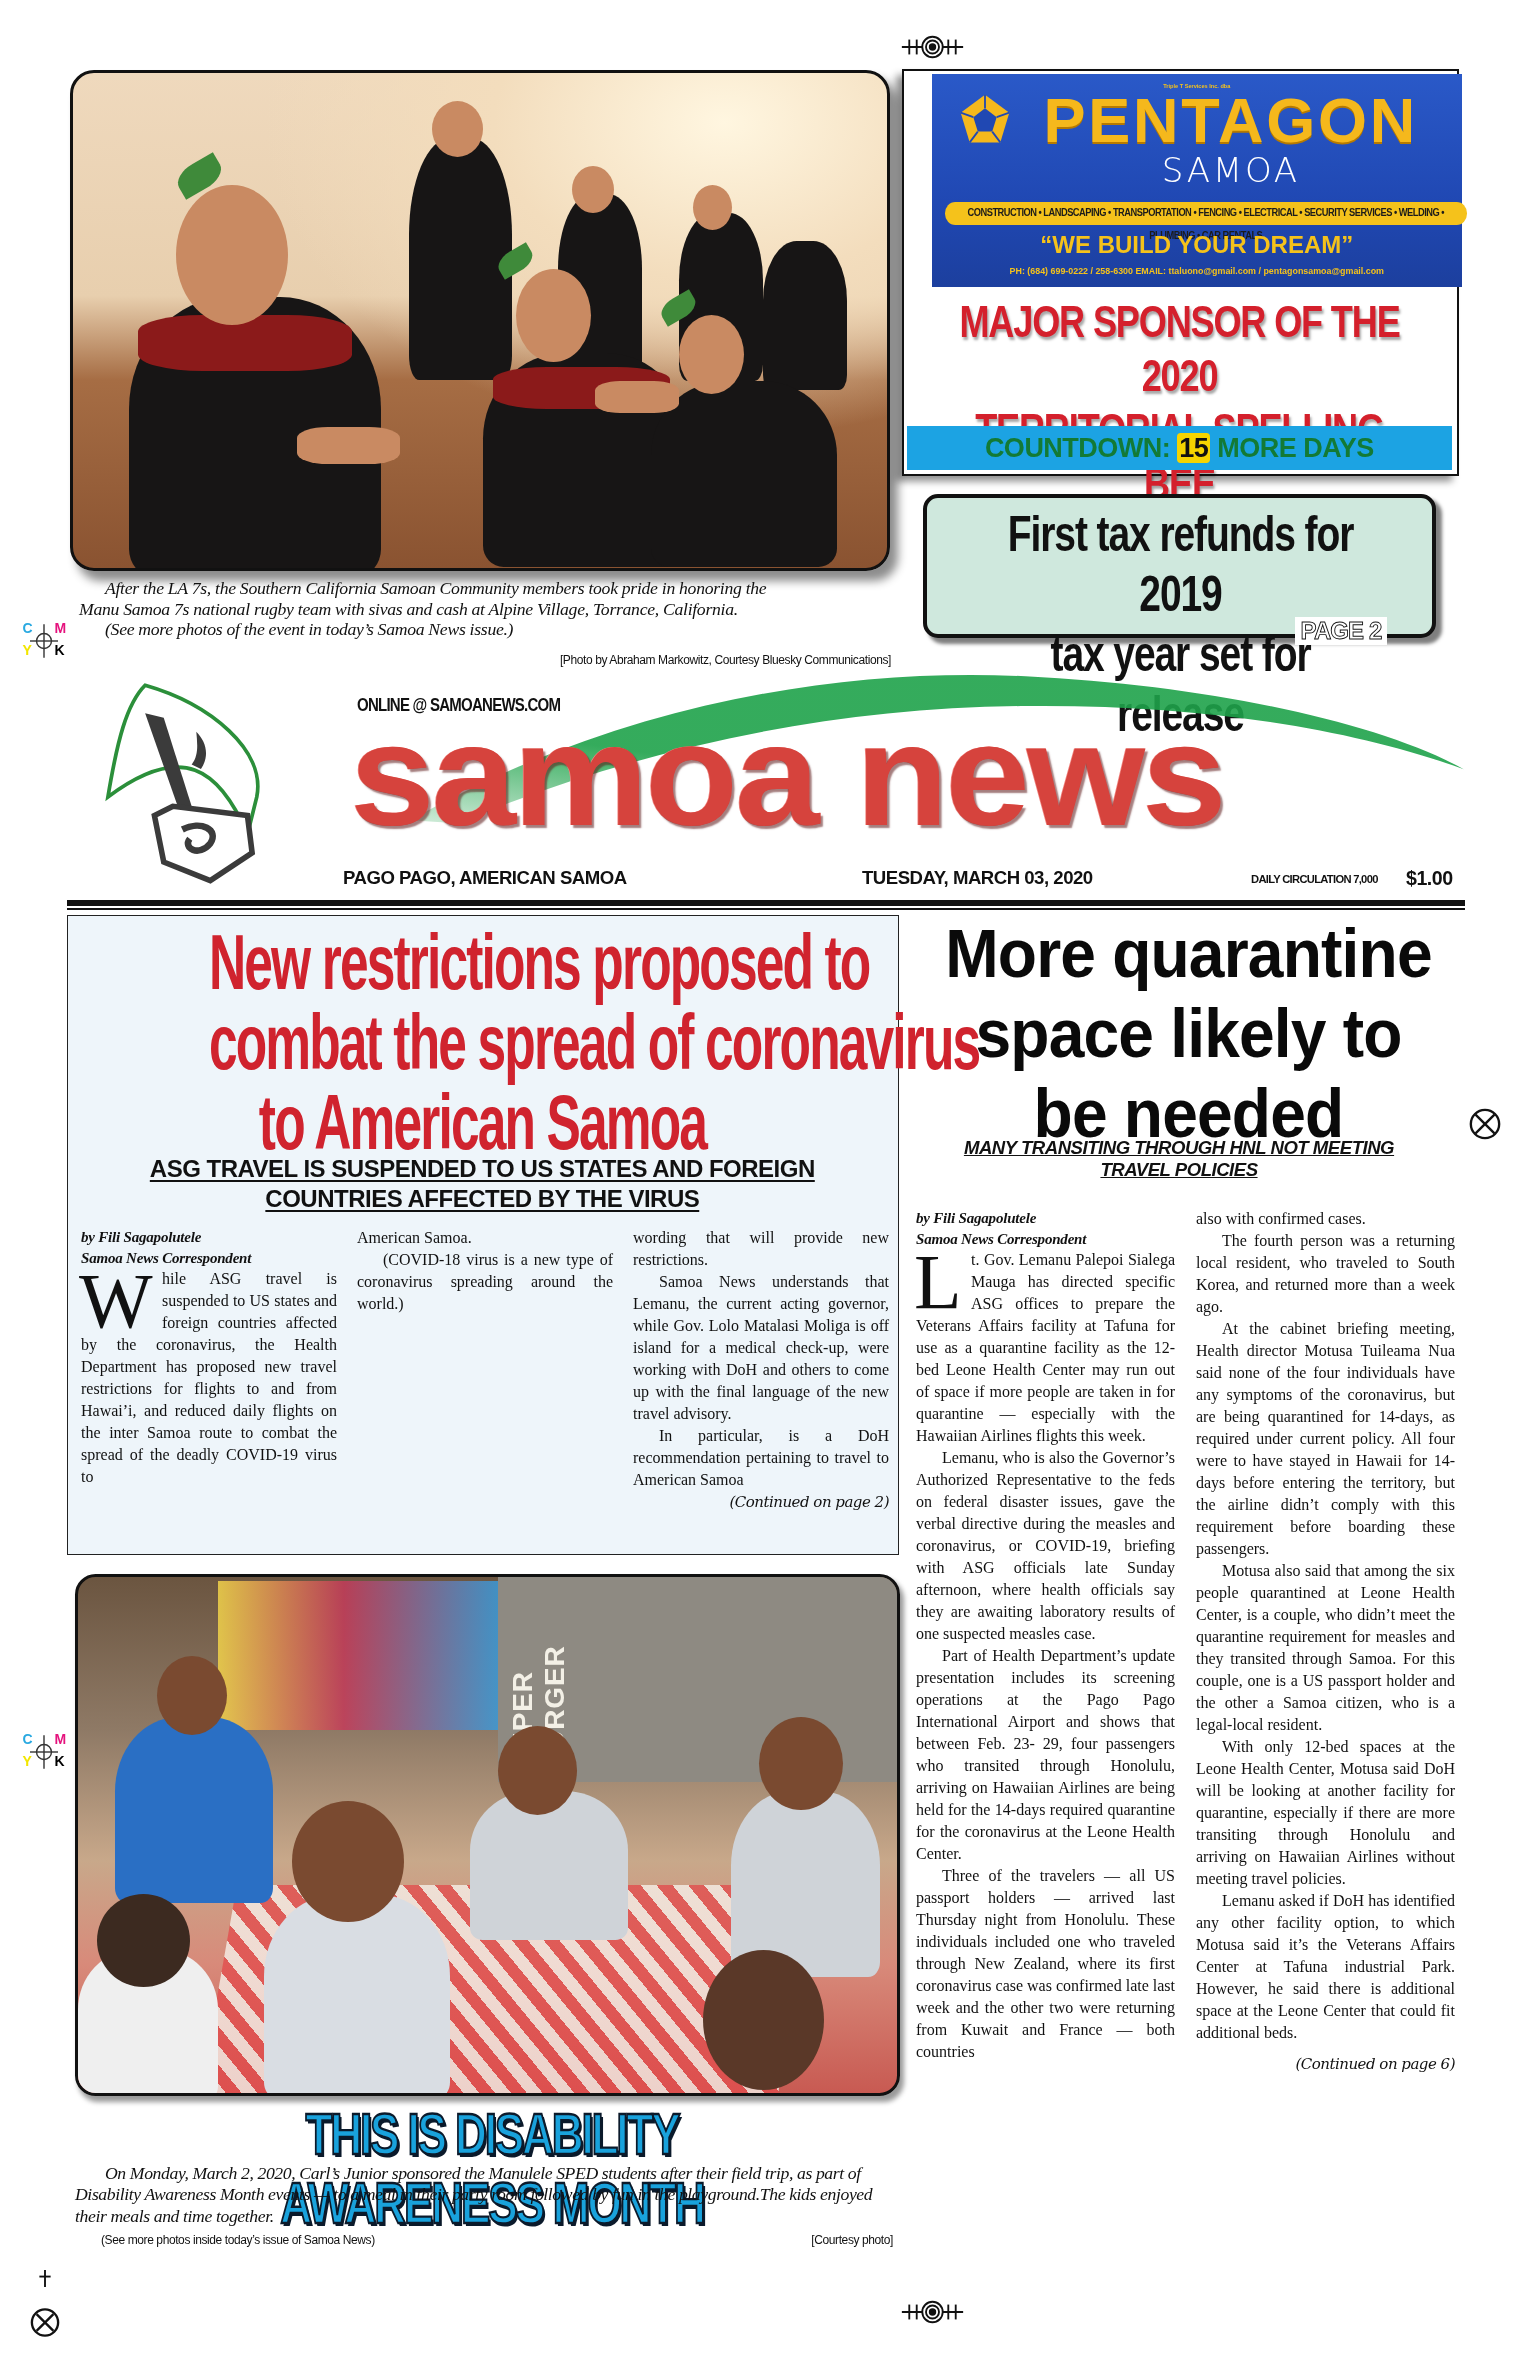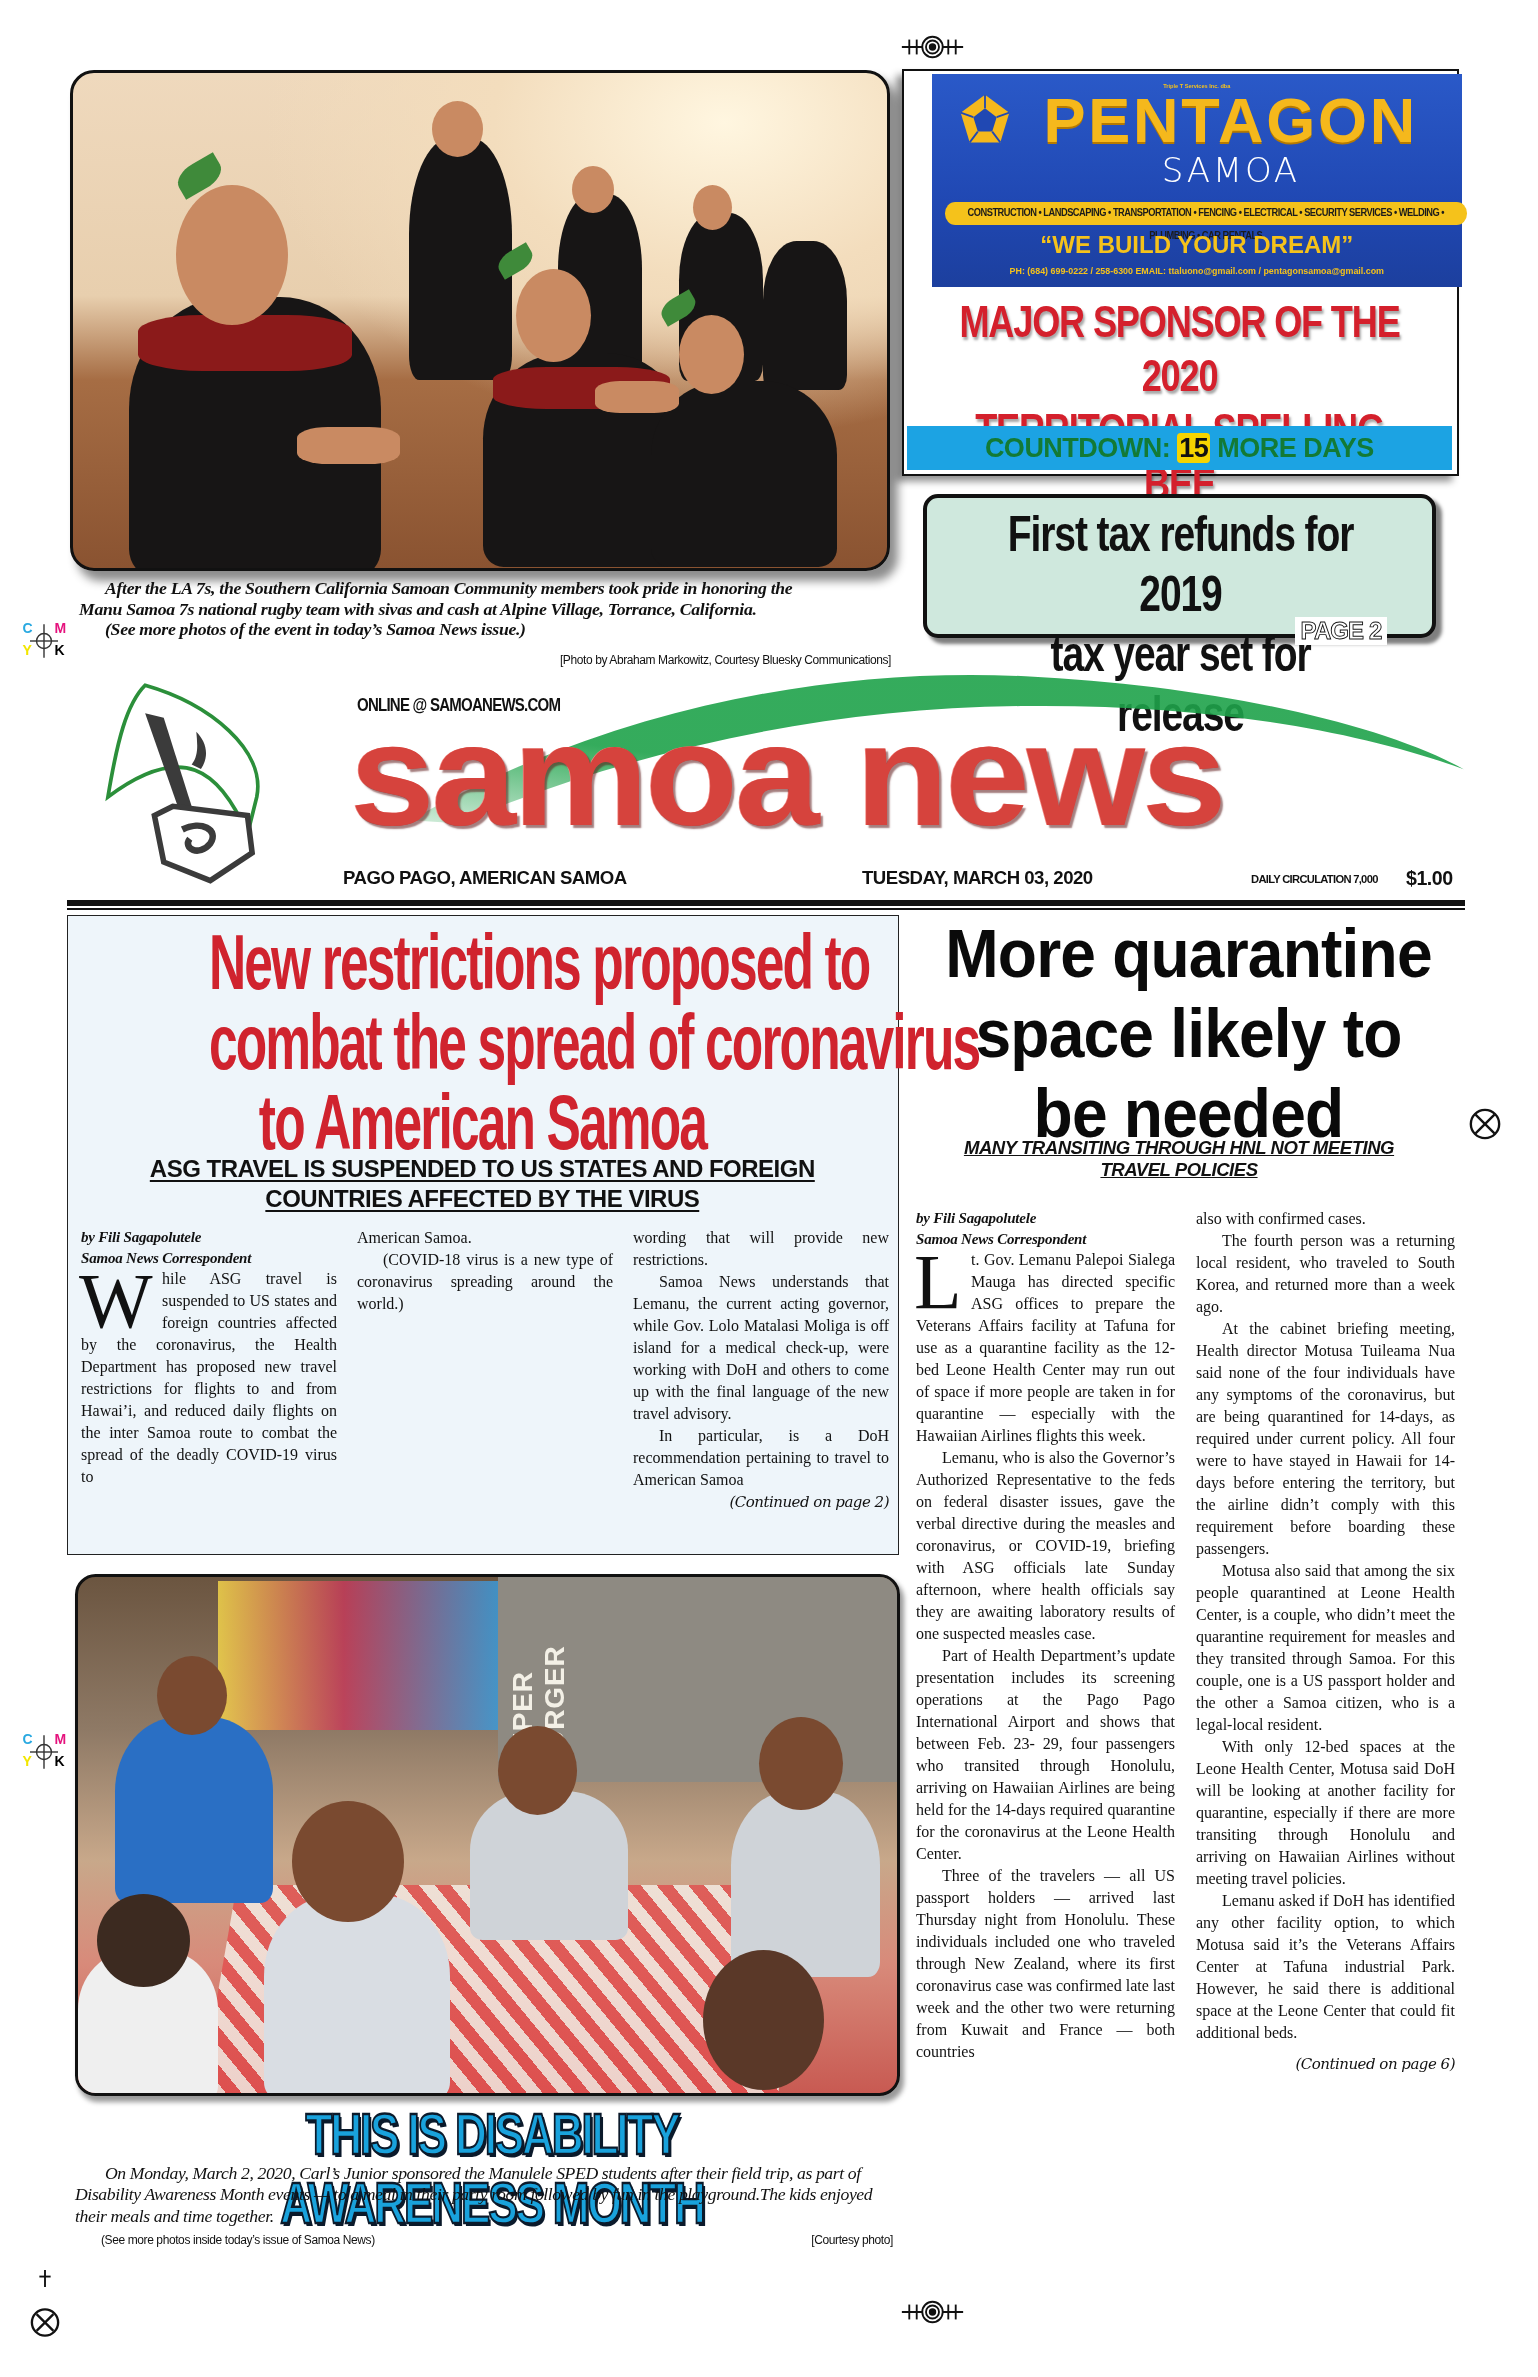--- a/index.html
+++ b/index.html
@@ -30,21 +30,21 @@
   .photo-top .fig { position:absolute; border-radius: 40% 40% 10% 10%; background:#171515; }
   .photo-top .skin { position:absolute; border-radius:50%; background:#c98a62; }
   .photo-top .red { position:absolute; background:#8b1a1a; border-radius:30%; }
   .photo-top .leaf { position:absolute; background:#3f8a3a; border-radius:50% 0; transform: rotate(-30deg); }
 
   .caption-top {
     left: 79px; top: 578px; width: 811px;
     font-family: "Liberation Serif", serif; font-style: italic; font-size: 17.7px; line-height: 20.5px;
     letter-spacing: -0.3px;
   }
-  .caption-top p { text-indent: 26px; font-weight: bold; }
+  .caption-top p { text-indent: 26px; }
   .caption-top p.l2 { text-indent: 0; }
   .caption-credit {
     left: 392px; top: 653px; width: 499px; text-align: right;
     font-family: "Liberation Sans", sans-serif; font-size: 12px; letter-spacing: -0.4px;
   }
 
   
   .ad { left: 902px; top: 69px; width: 557px; height: 407px; border: 2.8px solid #111; background:#fff;
         box-shadow: -5.6px 5.6px 7.5px rgba(0,0,0,0.45); }
   .ad-blue { position:absolute; left:2.8px; top:2.8px; width:530px; height:213px;

